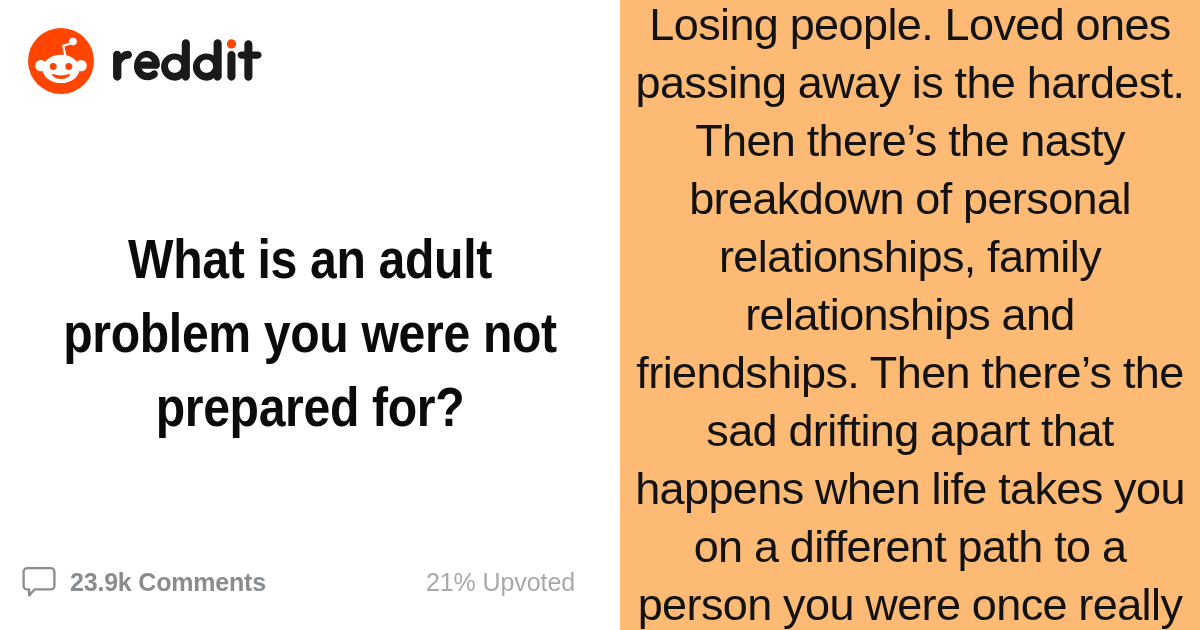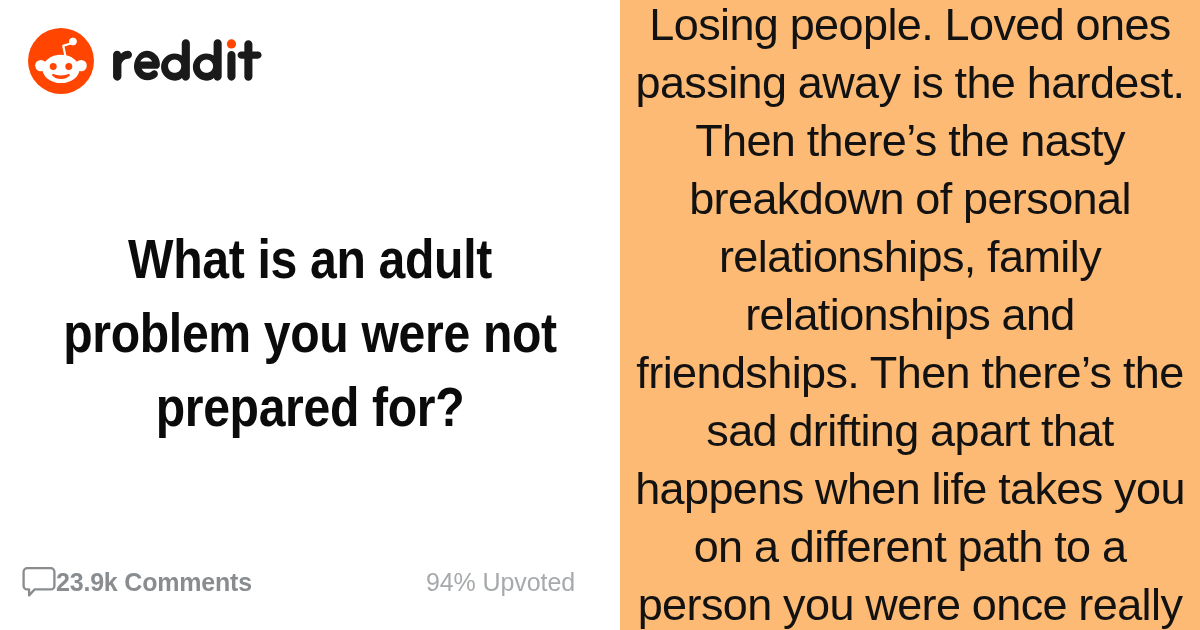--- a/index.html
+++ b/index.html
@@ -72,20 +72,21 @@
     left: 22px;
     right: 28px;
     top: 556px;
     height: 52px;
     display: flex;
     align-items: center;
   }
   .comments-group {
     display: flex;
     align-items: center;
+    gap: 14px;
   }
   .bubble-icon {
     width: 34px;
     height: 34px;
     display: block;
     flex: none;
   }
   .comments-count {
     font-size: 25px;
     font-weight: 700;
@@ -175,21 +176,21 @@
 
     <h1 class="post-title">What is an adult problem you were not prepared for?</h1>
 
     <div class="meta-row">
       <div class="comments-group">
         <svg class="bubble-icon" viewBox="0 0 32 32">
           <path d="M5 3h22a3.5 3.5 0 0 1 3.5 3.5v13A3.5 3.5 0 0 1 27 23H11.8l-5.1 5.6V23H5a3.5 3.5 0 0 1-3.5-3.5v-13A3.5 3.5 0 0 1 5 3z" fill="none" stroke="#8a8d8f" stroke-width="2.2" stroke-linejoin="round"></path>
         </svg>
         <span class="comments-count">23.9k Comments</span>
       </div>
-      <span class="upvoted">94% Upvoted</span>
+      <span class="upvoted">21% Upvoted</span>
     </div>
 
   </div>
 
   <div class="right-panel">
     <p class="quote-text">Losing people. Loved ones passing away is the hardest. Then there’s the nasty breakdown of personal relationships, family relationships and friendships. Then there’s the sad drifting apart that happens when life takes you on a different path to a person you were once really</p>
   </div>
 
 </div>
 

